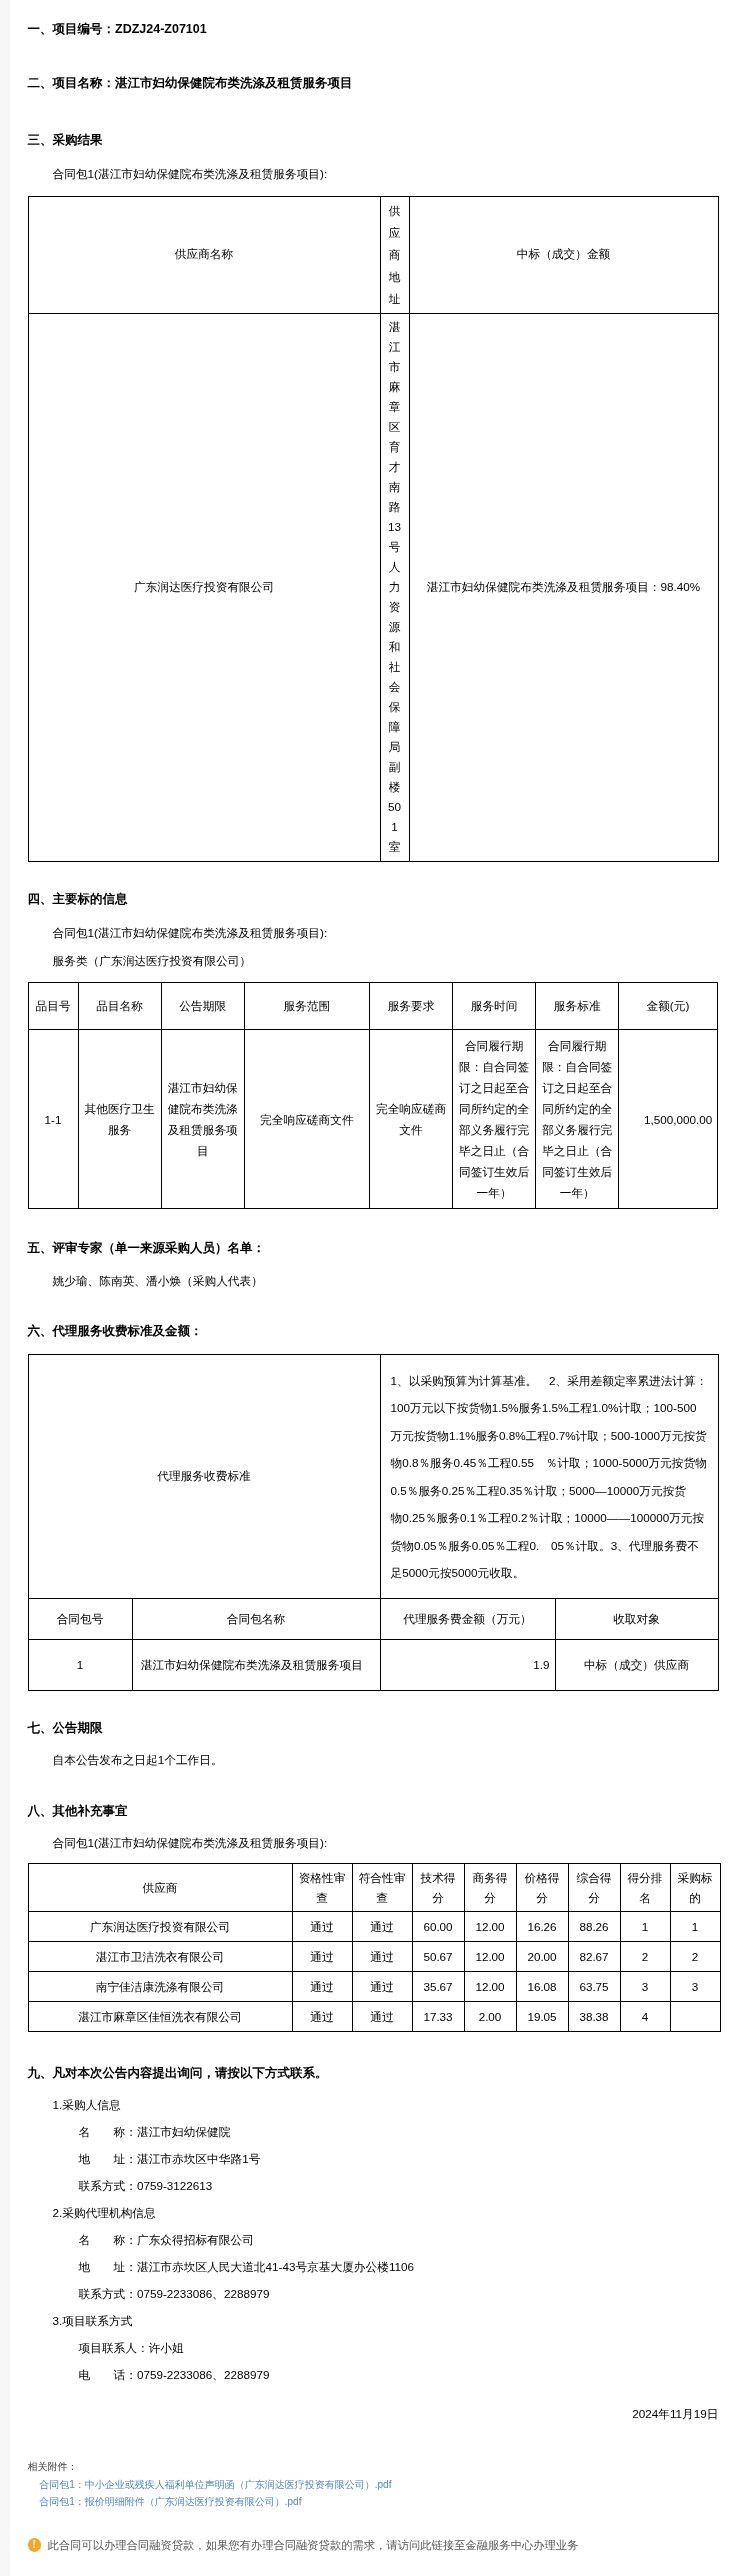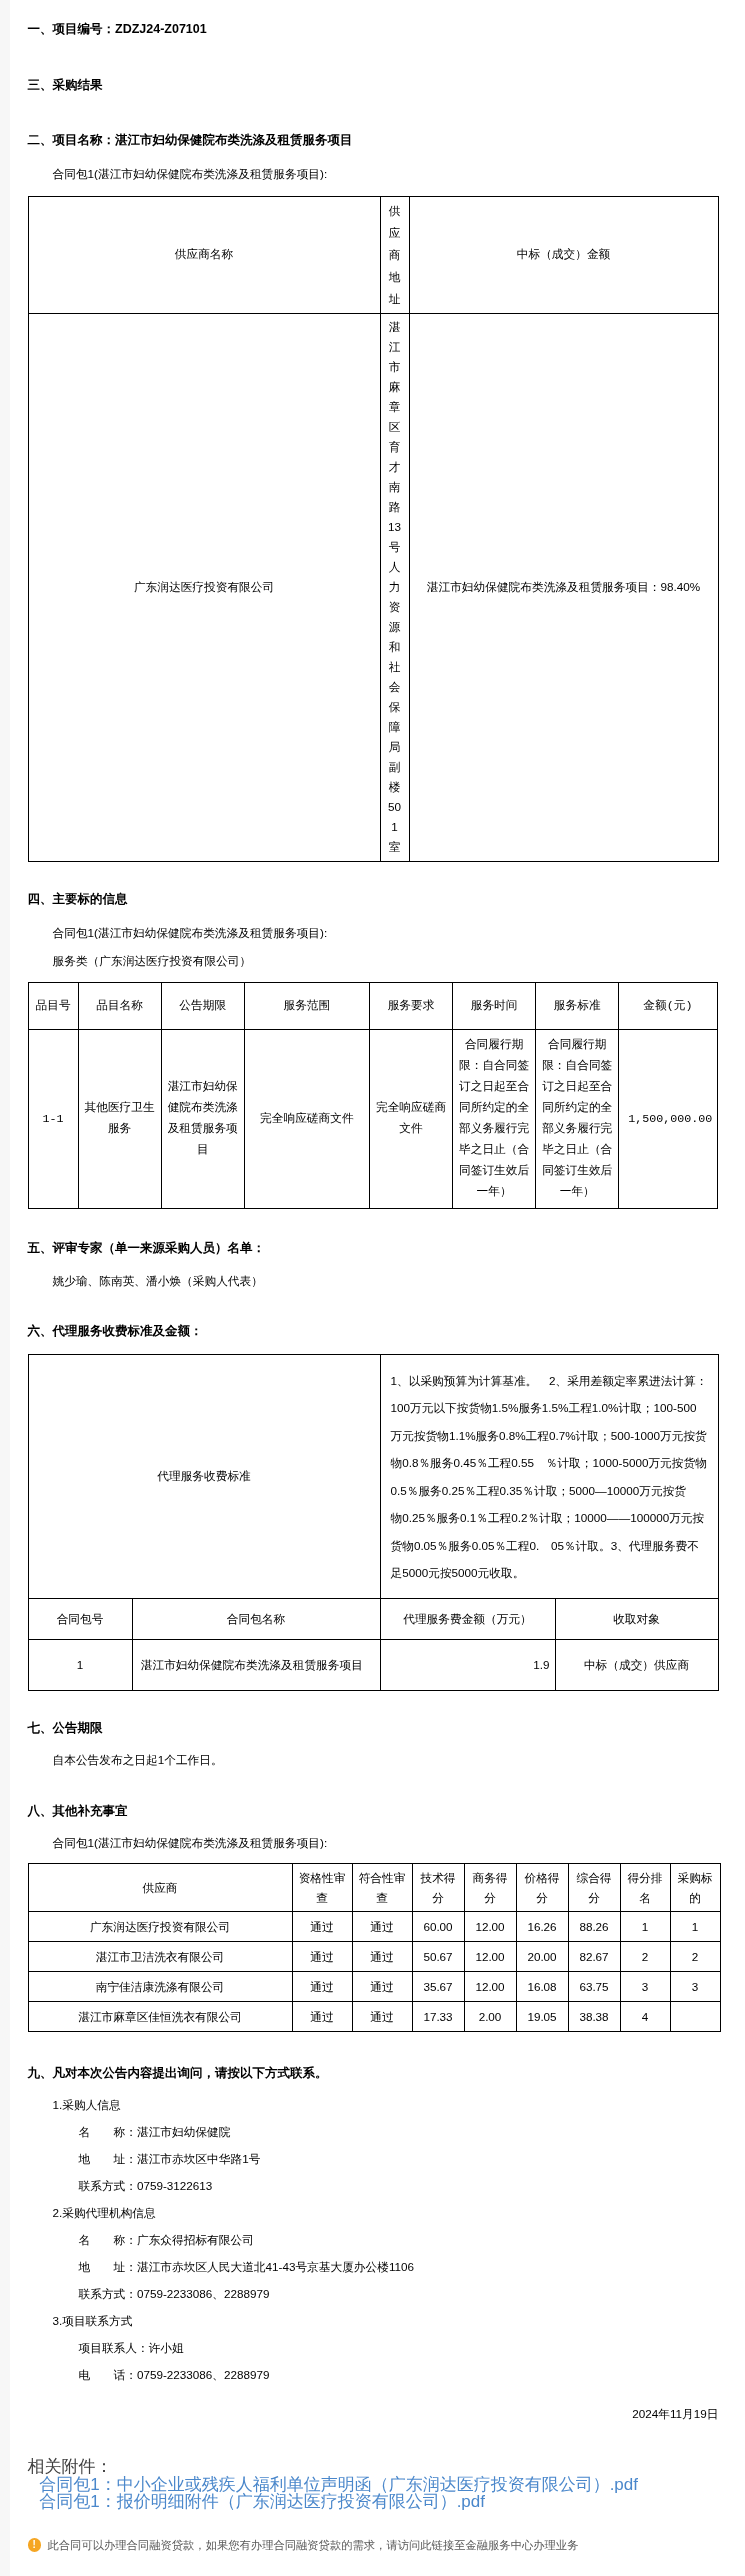--- a/index.html
+++ b/index.html
@@ -25,51 +25,51 @@
   .p-s8{margin-top:15px;margin-bottom:11.7px;}
   #s9{margin-top:32px;}
   table{border-collapse:collapse;width:690px;table-layout:fixed;}
   td,th{border:0.8px solid #000;font-size:11.7px;font-weight:normal;text-align:center;vertical-align:middle;padding:3.3px;word-break:break-all;}
   .t1{margin-top:0;}
   .t1 th{height:102px;}
   .vnarrow{padding:3.3px 0;}
   .vtext{width:14px;margin:0 auto;word-break:break-all;line-height:20px;text-align:center;}
   .vhead{width:13.3px;margin:0 auto;word-break:break-all;line-height:22px;text-align:center;}
   .t1 .addr-cell{height:540px;}
-  .t2{margin-top:12px;font-family:Liberation Mono, monospace;}
+  .t2{margin-top:12px;}
   .t2 th{height:40px;line-height:18.3px;}
   .t2 td{line-height:21px;padding:5px 4.2px;}
   .t3{margin-top:13.3px;}
   .fee-text{text-align:left;line-height:27.5px;padding:11.7px 10px;}
   .fee-head th{height:33px;}
   .fee-row td{height:43px;line-height:20px;}
   .num-right{text-align:right;padding-right:5px;}
   .t4{margin-top:7px;padding-left:13px;}
   .t4 th{height:40px;line-height:20px;}
   .t4 td{height:22.5px;line-height:15px;}
   .contacts{font-size:11.7px;margin-top:8.3px;}
   .c-l1{margin-left:25px;line-height:27px;}
   .c-l2{margin-left:51px;line-height:27px;}
   .signature{text-align:right;font-size:11.7px;margin-top:13.3px;line-height:25px;}
-  .attachments{margin-top:32px;font-size:17px;}
+  .attachments{margin-top:32px;font-size:10px;}
   .att-label{color:#404040;line-height:18.3px;}
   .att-link{display:block;margin-left:11.7px;line-height:17px;color:#4a87cb;text-decoration:none;cursor:pointer;}
   .notice{margin-top:28px;display:flex;align-items:flex-start;color:#595959;font-size:11.3px;line-height:15px;}
   .warn-icon{flex:0 0 auto;display:inline-block;width:13.3px;height:13.3px;border-radius:50%;background:#f5a623;color:#fff;font-weight:bold;font-size:10px;line-height:13.3px;text-align:center;margin-right:6.7px;}
 </style>
 </head>
 <body>
 
 <div class="page">
   <div class="edge"></div>
   <div class="content">
 
     <h2 class="sec" id="s1">一、项目编号：ZDZJ24-Z07101</h2>
+    <h2 class="sec" id="s2">二、项目名称：湛江市妇幼保健院布类洗涤及租赁服务项目</h2>
     <h2 class="sec" id="s3">三、采购结果</h2>
-    <h2 class="sec" id="s2">二、项目名称：湛江市妇幼保健院布类洗涤及租赁服务项目</h2>
     <p class="pkg p-s3">合同包1(湛江市妇幼保健院布类洗涤及租赁服务项目):</p>
 
     <table class="t1">
       <colgroup>
           <col style="width:352px">
           <col style="width:29px">
           <col style="width:309px">
         </colgroup>
       <tbody>
           <tr>

